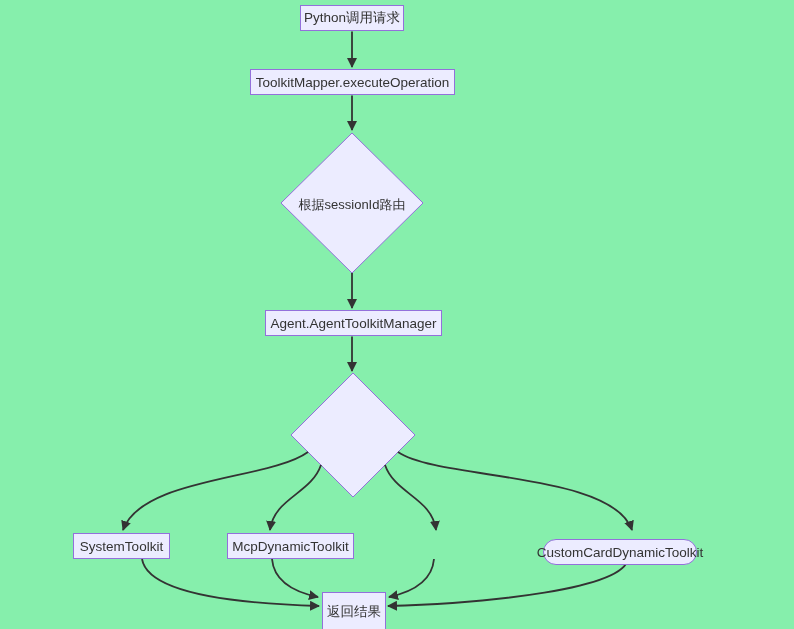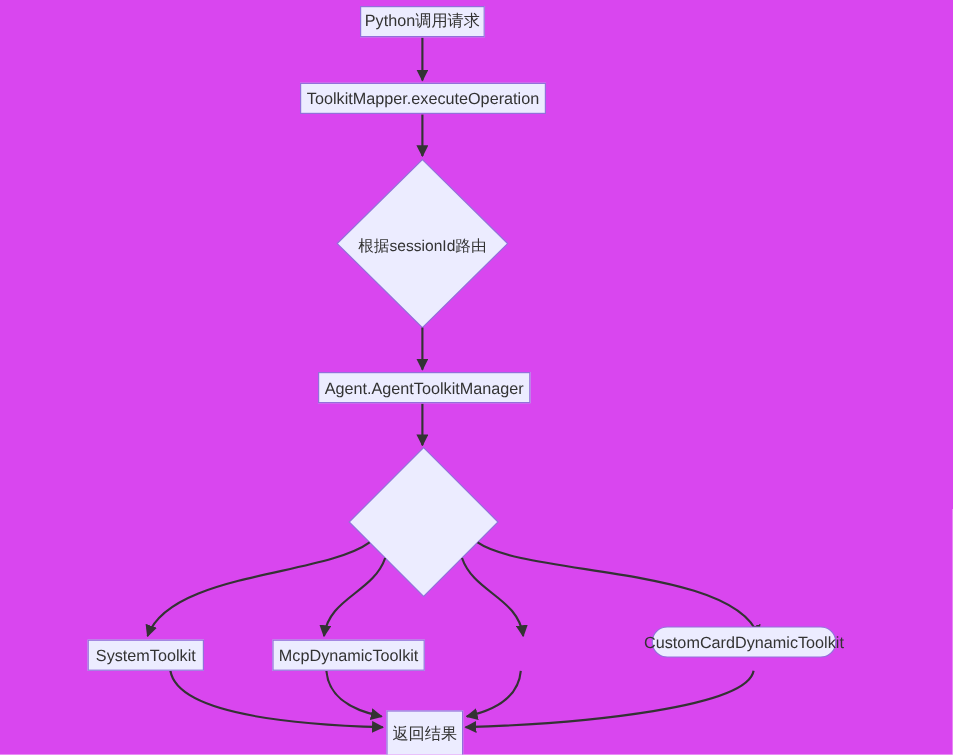--- a/index.html
+++ b/index.html
@@ -4,21 +4,21 @@
 <style>
   html, body {
     margin: 0;
     padding: 0;
     background: #ffffff;
   }
   .canvas {
     position: relative;
     width: 794px;
     height: 629px;
-    background: #d946ef;
+    background: #86efac;
     font-family: "Liberation Sans", "DejaVu Sans", sans-serif;
     overflow: hidden;
   }
   .edge-layer {
     position: absolute;
     left: 0;
     top: 0;
     width: 794px;
     height: 629px;
   }
@@ -89,20 +89,20 @@
 
   <div class="node" style="left:250px; top:69px; width:205px; height:26px;">ToolkitMapper.executeOperation</div>
 
   <div class="node" style="left:265px; top:310px; width:177px; height:26px;">Agent.AgentToolkitManager</div>
 
   <div class="node" style="left:73px;  top:533px; width:97px;  height:26px;text-align:center;">SystemToolkit</div>
 
   <div class="node" style="left:206px; top:533px; width:127px; height:26px;margin-left:21px;">McpDynamicToolkit</div>
 
 
-  <div class="node" style="left:543px; top:522px; width:154px; height:26px;border-radius:13px;">CustomCardDynamicToolkit</div>
+  <div class="node" style="left:543px; top:539px; width:154px; height:26px;border-radius:13px;">CustomCardDynamicToolkit</div>
 
   <div class="node" style="left:322px; top:592px; width:64px; height:40px;">返回结果</div>
 
   <div class="diamond-label" style="left:262px; top:196px; width:180px;">根据sessionId路由</div>
 
 
 </div>
 
 </body></html>

